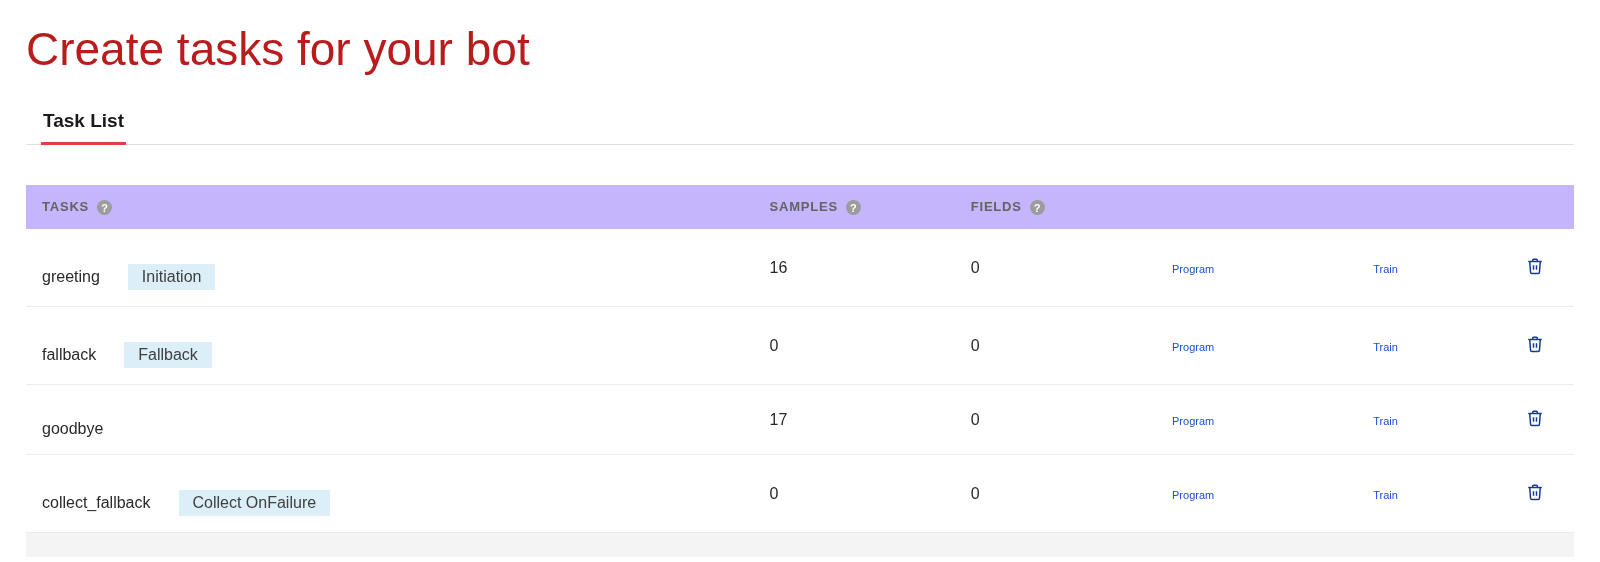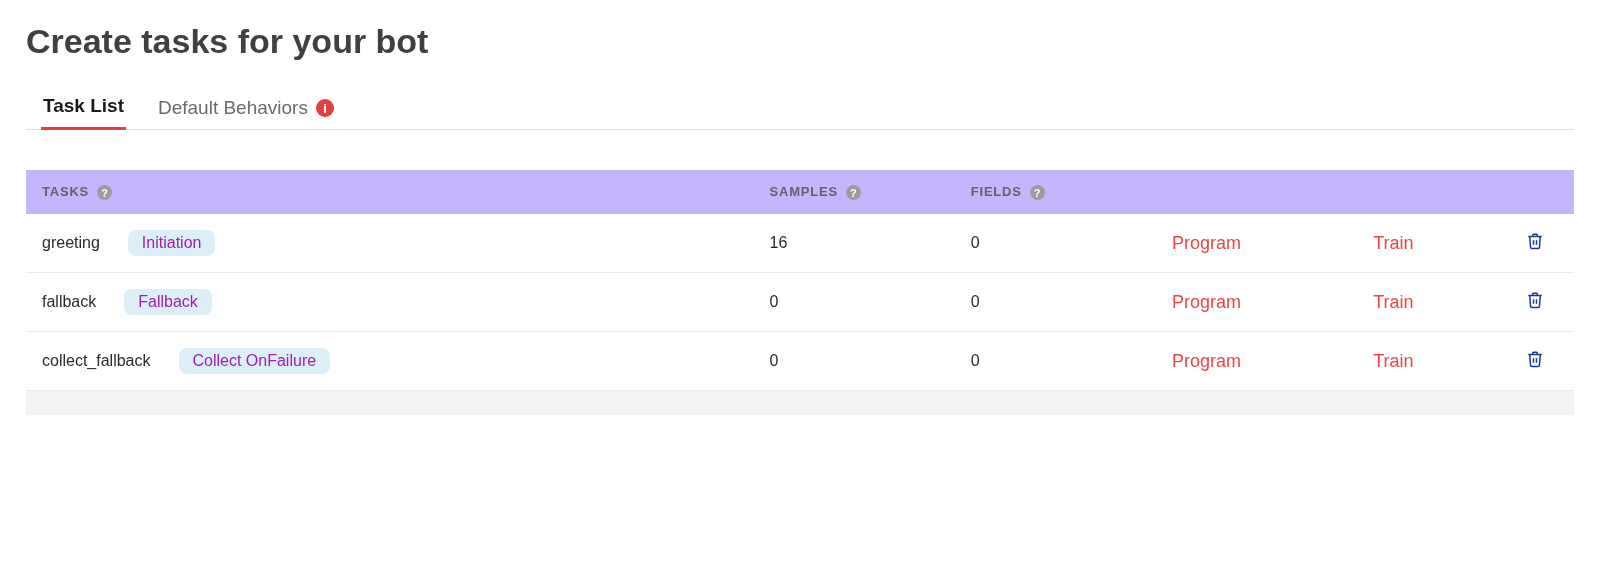--- a/index.html
+++ b/index.html
@@ -4,23 +4,23 @@
   <style>
     * { box-sizing: border-box; margin: 0; padding: 0; }
     body {
       font-family: -apple-system, BlinkMacSystemFont, "Segoe UI", Helvetica, Arial, sans-serif;
       color: #2b2b2b;
       background: #fff;
       padding: 22px 26px;
       width: 1600px;
     }
     h1.page-title {
-      font-size: 34px;
-      font-weight: 700;
-      color: #404040;
+      font-size: 46px;
+      font-weight: 400;
+      color: #b91c1c;
       margin-bottom: 28px;
     }
     .tab-strip {
       display: flex;
       align-items: flex-end;
       border-bottom: 1px solid #e0e0e0;
       gap: 30px;
       padding-left: 15px;
     }
     .tab {
@@ -121,32 +121,33 @@
       font-weight: 700;
       align-items: center;
       justify-content: center;
       margin-left: 4px;
       vertical-align: middle;
     }
     .task-name-cell {
       display: flex;
       align-items: center;
       gap: 28px;
+      margin-top: 19px;
     }
     .tag {
       background: #dceff9;
-      color: #a21caf;
+      color: #404040;
       padding: 4px 14px;
       font-size: 16px;
-      border-radius: 8px;
+      border-radius: 0;
       white-space: nowrap;
     }
     .link-action {
-      color: #ef4444;
-      font-size: 18px;
+      color: #1d4ed8;
+      font-size: 11px;
       cursor: pointer;
     }
     .trash-btn {
       color: #153a99;
       cursor: pointer;
       display: inline-flex;
     }
     .col-tasks   { width: 47%; }
     .col-samples { width: 13%; }
     .col-fields  { width: 13%; }
@@ -155,24 +156,20 @@
     .col-del     { width: 5%; text-align: center; }
     .col-del-td  { text-align: center; }
   </style>
 </head>
 <body>
 
 <h1 class="page-title">Create tasks for your bot</h1>
 
 <div class="tab-strip">
   <div class="tab active">Task List</div>
-  <div class="tab">
-    <span>Default Behaviors</span>
-    <span class="info-badge">i</span>
-  </div>
 </div>
 
 <div class="toolbar">
 </div>
 
 <table class="tasks-table">
   <thead>
     <tr>
       <th class="col-tasks">
         <span>Tasks</span>
@@ -233,20 +230,43 @@
           <polyline points="3 6 5 6 21 6"></polyline>
           <path d="M19 6l-1 14a2 2 0 0 1-2 2H8a2 2 0 0 1-2-2L5 6"></path>
           <path d="M10 11v6"></path>
               <path d="M14 11v6"></path>
           <path d="M9 6V4a1 1 0 0 1 1-1h4a1 1 0 0 1 1 1v2"></path>
         </svg>
       </span>
     </td>
   </tr>
 
+  <tr>
+    <td>
+      <div class="task-name-cell">
+        <span>goodbye</span>
+
+      </div>
+    </td>
+    <td>17</td>
+    <td>0</td>
+    <td><span class="link-action">Program</span></td>
+    <td><span class="link-action">Train</span></td>
+    <td class="col-del-td">
+      <span class="trash-btn">
+        <svg width="18" height="20" viewBox="0 0 24 24" fill="none" stroke="currentColor" stroke-width="2">
+          <polyline points="3 6 5 6 21 6"></polyline>
+          <path d="M19 6l-1 14a2 2 0 0 1-2 2H8a2 2 0 0 1-2-2L5 6"></path>
+          <path d="M10 11v6"></path>
+              <path d="M14 11v6"></path>
+          <path d="M9 6V4a1 1 0 0 1 1-1h4a1 1 0 0 1 1 1v2"></path>
+        </svg>
+      </span>
+    </td>
+  </tr>
 
   <tr>
     <td>
       <div class="task-name-cell">
         <span>collect_fallback</span>
         <span class="tag">Collect OnFailure</span>
       </div>
     </td>
     <td>0</td>
     <td>0</td>

